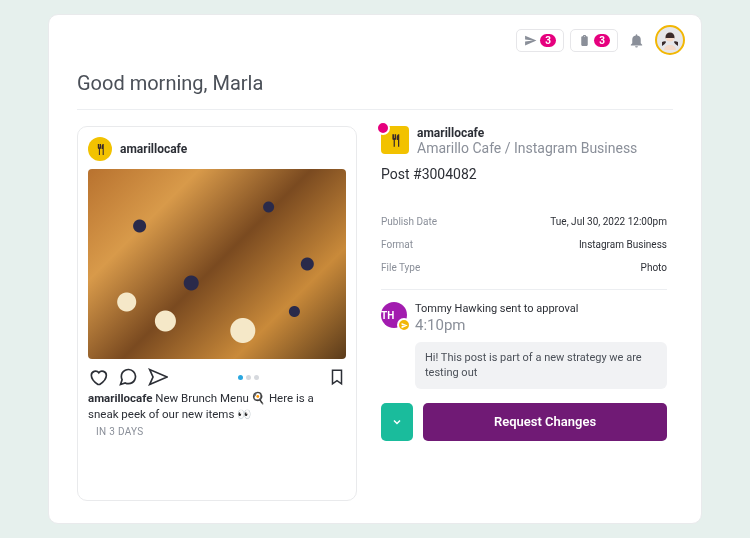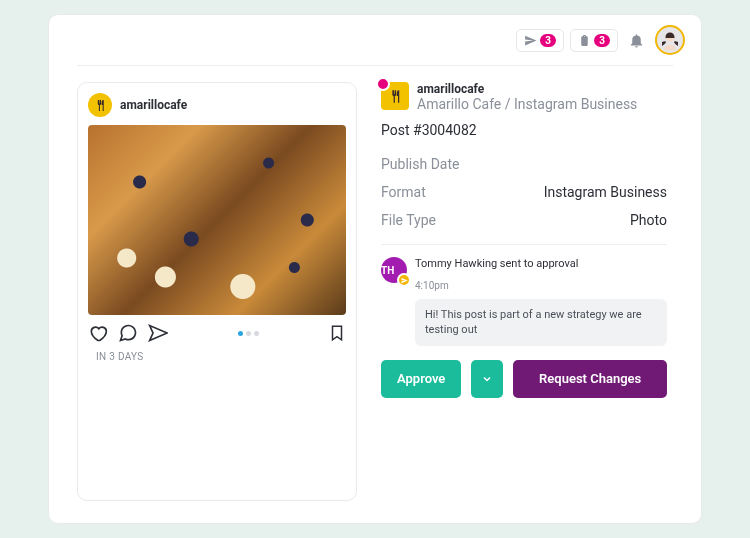--- a/index.html
+++ b/index.html
@@ -28,29 +28,29 @@
 .dot.on{background:#2aa7e0}
 .caption{font-size:11.5px;line-height:1.35;color:#2c2f36}
 .caption b{font-weight:700}
 .when{font-size:10px;color:#8a8f99;letter-spacing:.3px;margin-top:4px;padding-left:8px}
 .side{flex:1;padding:0 6px}
 .acct{display:flex;gap:8px;align-items:flex-start;margin-bottom:10px;position:relative}
 .sq{width:28px;height:28px;border-radius:4px;background:#f2c200;position:relative;display:flex;align-items:center;justify-content:center}
 .sqbadge{position:absolute;top:-5px;left:-5px;width:14px;height:14px;border-radius:50%;background:#e6007e;border:2px solid #fff}
 .acctname{font-size:12px;font-weight:700;color:#2c2f36}
 .acctsub{font-size:14px;color:#8a8f99}
-.postid{font-size:14px;color:#2c2f36;margin:6px 0 12px}
-.meta{display:flex;justify-content:space-between;font-size:14px;padding:6px 0;color:#2c2f36}
+.postid{font-size:14px;color:#2c2f36;margin:6px 0 28px}
+.meta{display:flex;justify-content:space-between;font-size:10px;padding:6px 0;color:#2c2f36}
 .meta .k{color:#8a8f99}
 .hr{height:1px;background:#eceef1;margin:10px 0 12px}
 .note{display:flex;gap:8px;align-items:flex-start}
 .av2{width:26px;height:26px;border-radius:50%;background:#a21caf;color:#fff;font-size:10px;font-weight:700;display:flex;align-items:center;justify-content:flex-start;position:relative;flex-shrink:0}
 .avp{position:absolute;bottom:-4px;right:-4px;width:14px;height:14px;border-radius:50%;background:#f2b705;border:2px solid #fff;display:flex;align-items:center;justify-content:center}
 .notetitle{font-size:11px;font-weight:400;color:#2c2f36}
-.notetime{font-size:10px;color:#8a8f99;margin-top:10px}
+.notetime{font-size:15px;color:#8a8f99;margin-top:1px}
 .bubble{background:#f1f2f4;border-radius:6px;padding:8px 10px;font-size:11px;color:#4b5058;margin:8px 0 14px 34px;line-height:1.4}
 .btns{display:flex;gap:10px}
 .btn{border:none;color:#fff;font-size:13px;font-weight:600;padding:0 16px;height:38px;border-radius:5px;cursor:pointer;display:flex;align-items:center}
 .btn.approve{background:#1abc9c}
 .btn.more{background:#1abc9c;width:32px;padding:0;justify-content:center}
 .btn.req{background:#701a75;flex:1;justify-content:center}
 svg{display:block}
 </style>
 </head>
 <body>
@@ -78,20 +78,21 @@
       <svg width="24" height="24" viewBox="0 0 24 24">
           <circle cx="12" cy="12" r="12" fill="#e6e6e9"></circle>
           <path d="M4 14c2-1 4-1 4 0 0 1.5-3 3-4 4zM20 14c-2-1-4-1-4 0 0 1.5 3 3 4 4z" fill="#3a2a2a"></path>
           <circle cx="12" cy="9" r="4.5" fill="#f5d9c8"></circle>
           <path d="M12 4.5c-2.5 0-4.5 2-4.5 4.5 0 .5.1 1 .2 1.4.3-.2.8-.4 1.3-.4h6c.5 0 1 .2 1.3.4.1-.4.2-.9.2-1.4 0-2.5-2-4.5-4.5-4.5z" fill="#3a2a2a"></path>
           <path d="M6 22c0-3 2.5-5 6-5s6 2 6 5z" fill="#f5d9c8"></path>
         </svg>
     </div>
   </div>
 
+  <div class="greeting">Good morning, Marla</div>
   <div class="divider"></div>
 
   <div class="content">
 
     <div class="card postcard">
       <div class="posthead">
         <div class="ring">
           <svg width="13" height="13" viewBox="0 0 24 24">
               <path d="M7 2v7a2 2 0 002 2v11h2V11a2 2 0 002-2V2h-2v6h-1V2h-2v6H9V2zm10 0c-1.7 0-3 2.2-3 5v4h2v11h2V2z" fill="#3a2a2a"></path>
             </svg>
@@ -113,39 +114,41 @@
         </div>
         <div class="dots">
           <div class="dot on"></div>
           <div class="dot"></div>
           <div class="dot"></div>
         </div>
         <svg width="18" height="18" viewBox="0 0 24 24">
             <path d="M6 3h12v18l-6-4-6 4z" fill="none" stroke="#2c2f36" stroke-width="2"></path>
           </svg>
       </div>
+      <div class="caption"><b>amarillocafe</b><span> New Brunch Menu 🍳 Here is a sneak peek of our new items 👀</span></div>
       <div class="when">IN 3 DAYS</div>
     </div>
 
     <div class="side">
       <div class="acct">
         <div class="sq">
           <div class="sqbadge"></div>
           <svg width="15" height="15" viewBox="0 0 24 24">
               <path d="M7 2v7a2 2 0 002 2v11h2V11a2 2 0 002-2V2h-2v6h-1V2h-2v6H9V2zm10 0c-1.7 0-3 2.2-3 5v4h2v11h2V2z" fill="#3a2a2a"></path>
             </svg>
         </div>
         <div>
           <div class="acctname">amarillocafe</div>
           <div class="acctsub">Amarillo Cafe / Instagram Business</div>
         </div>
       </div>
       <div class="postid">Post #3004082</div>
       <div class="meta">
           <span class="k">Publish Date</span>
+          <span>Tue, Jul 30, 2022 12:00pm</span>
         </div>
       <div class="meta">
           <span class="k">Format</span>
           <span>Instagram Business</span>
         </div>
       <div class="meta">
           <span class="k">File Type</span>
           <span>Photo</span>
         </div>
       <div class="hr"></div>
@@ -158,21 +161,20 @@
               </svg>
             </div>
         </div>
         <div>
           <div class="notetitle">Tommy Hawking sent to approval</div>
           <div class="notetime">4:10pm</div>
         </div>
       </div>
       <div class="bubble">Hi! This post is part of a new strategy we are testing out</div>
       <div class="btns">
-        <button class="btn approve">Approve</button>
         <button class="btn more">
             <svg width="12" height="12" viewBox="0 0 24 24">
               <path d="M6 9l6 6 6-6" fill="none" stroke="#fff" stroke-width="3"></path>
             </svg>
           </button>
         <button class="btn req">Request Changes</button>
       </div>
     </div>
 
   </div>

